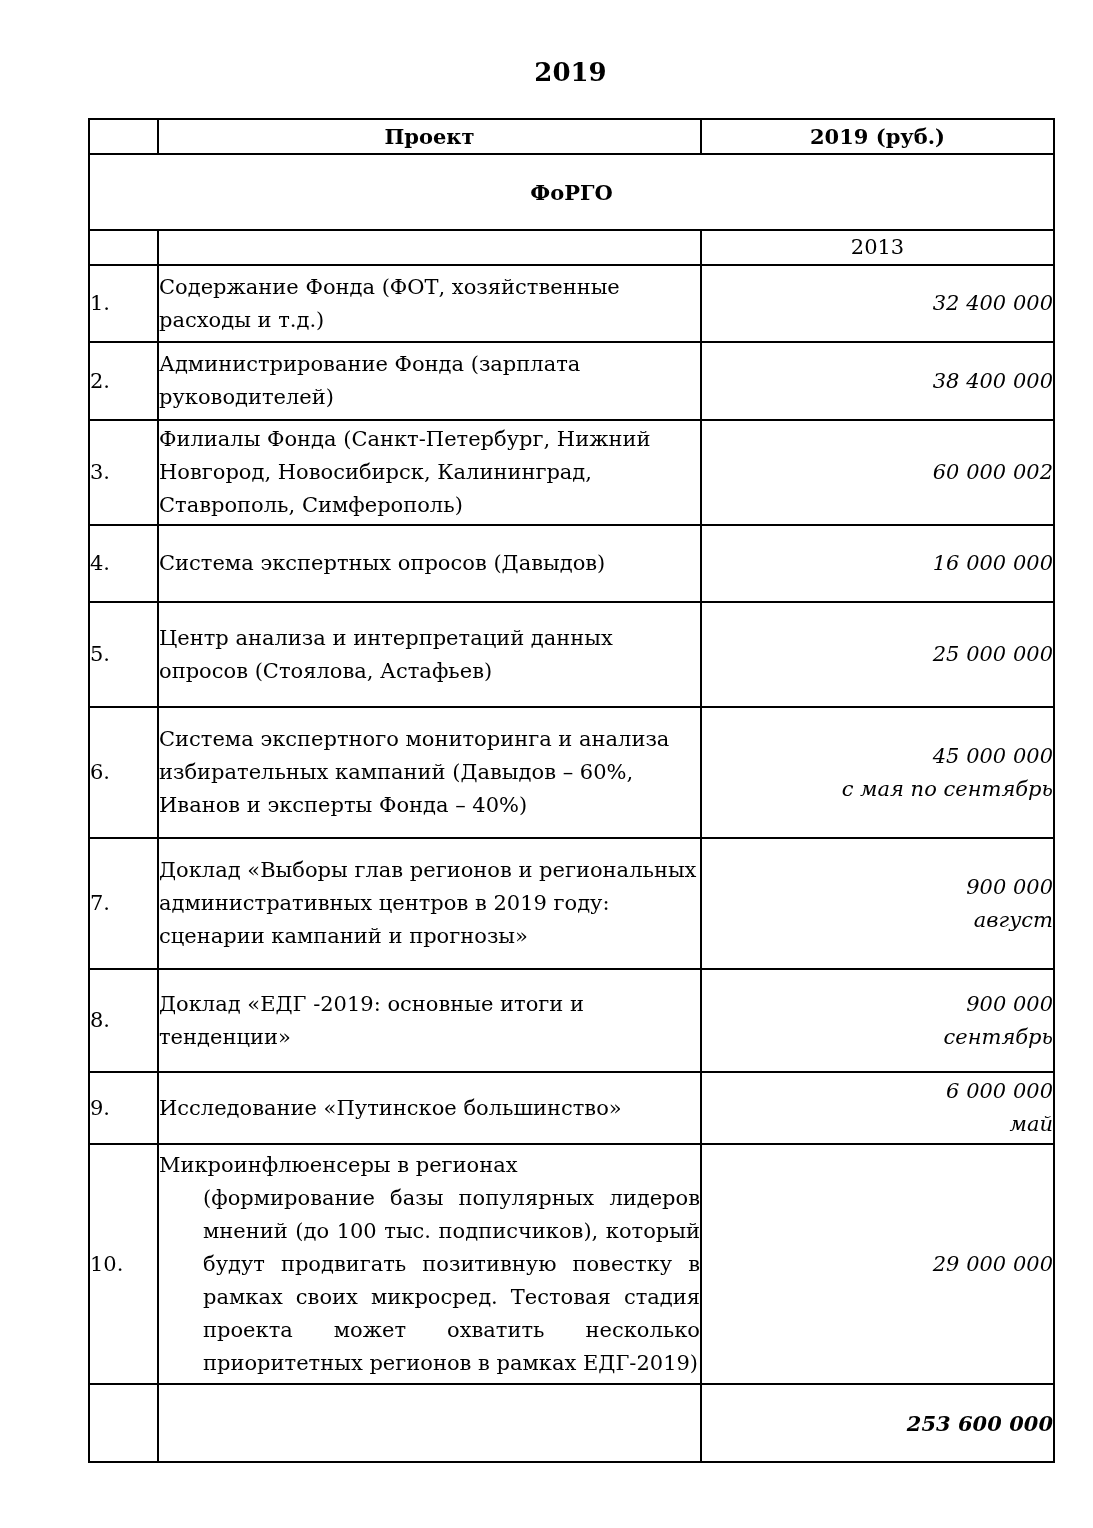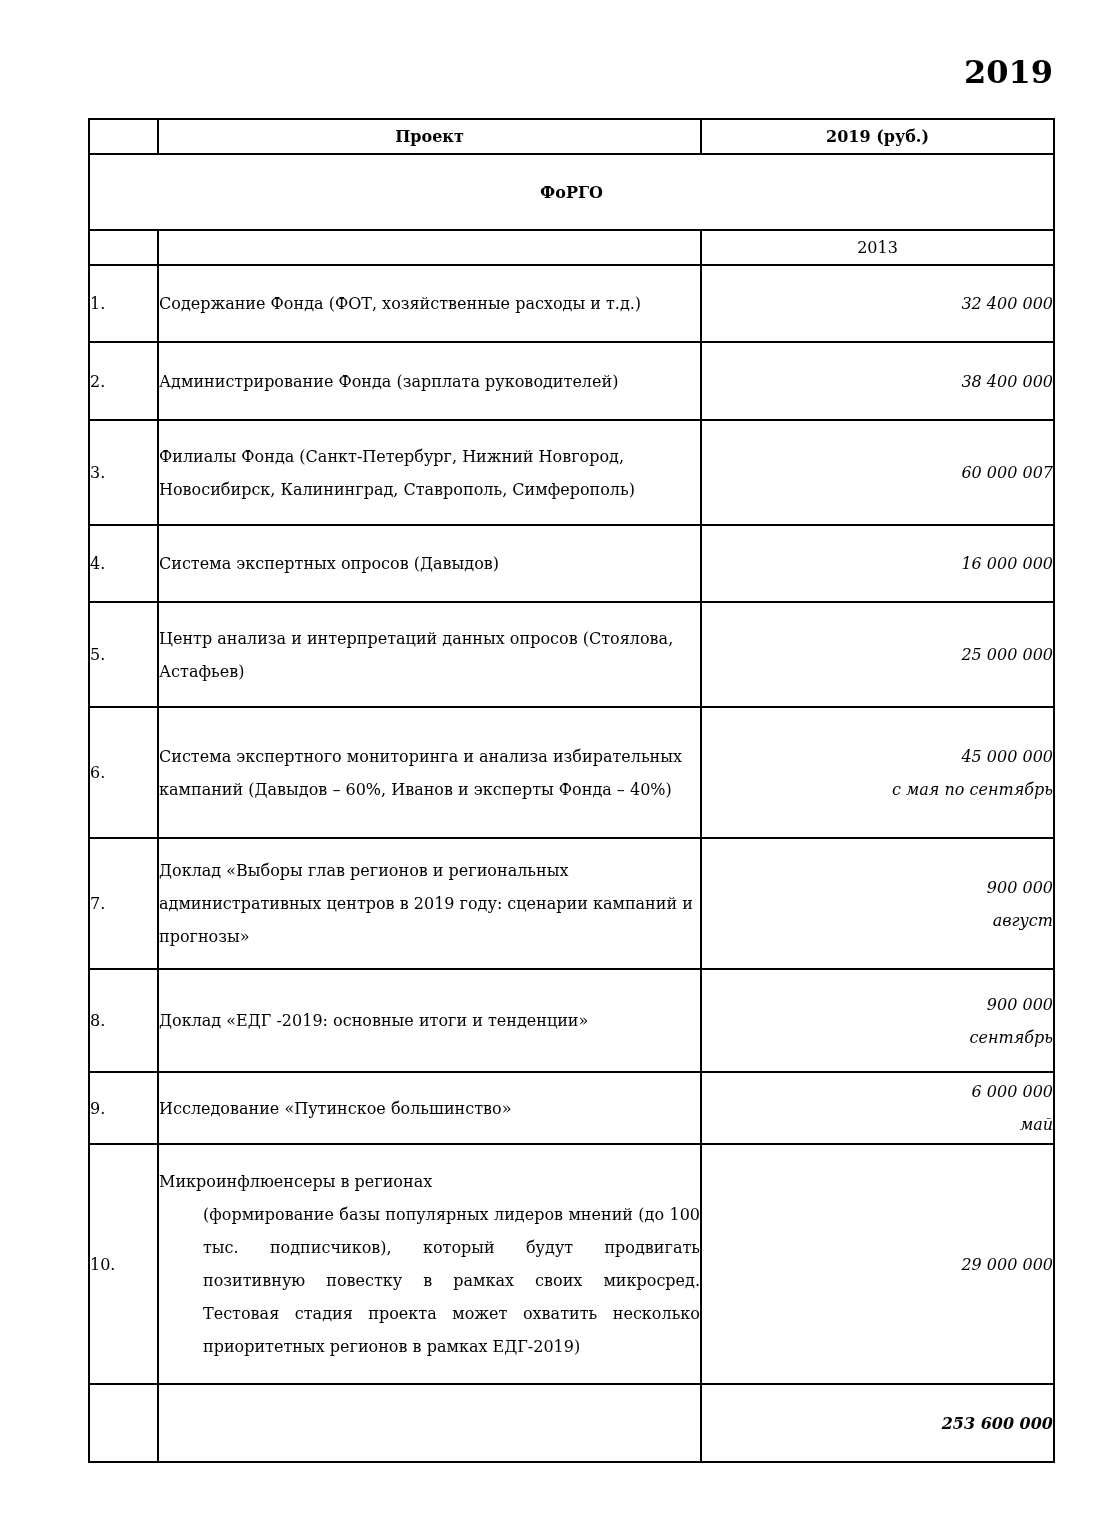--- a/index.html
+++ b/index.html
@@ -14,36 +14,36 @@
     width: 1093px;
     height: 1528px;
     background: #ffffff;
     overflow: hidden;
   }
   .doc-title {
     position: absolute;
     top: 56px;
     left: 88px;
     width: 965px;
-    text-align: right;
-    font-size: 32px;
+    text-align: center;
+    font-size: 26px;
     line-height: 32px;
     font-weight: bold;
   }
   table.budget-table {
     position: absolute;
     top: 118px;
     left: 88px;
     width: 967px;
     border-collapse: collapse;
     table-layout: fixed;
   }
   .budget-table td {
     border: 2px solid #000000;
-    font-size: 16px;
+    font-size: 21px;
     line-height: 33px;
     vertical-align: middle;
     overflow: hidden;
     padding: 0;
   }
   .col-num     { width: 69px;  }
   .col-project { width: 543px; }
   .col-value   { width: 353px; }
 
   .header-cell {
@@ -134,21 +134,21 @@
         <td class="project-cell">Администрирование Фонда (зарплата руководителей)</td>
         <td class="value-cell">
           <div class="value-main">38 400 000</div>
         </td>
       </tr>
 
       <tr style="height:105px">
         <td class="num-cell">3.</td>
         <td class="project-cell">Филиалы Фонда (Санкт-Петербург, Нижний Новгород, Новосибирск, Калининград, Ставрополь, Симферополь)</td>
         <td class="value-cell">
-          <div class="value-main">60 000 007</div>
+          <div class="value-main">60 000 002</div>
         </td>
       </tr>
 
       <tr style="height:77px">
         <td class="num-cell">4.</td>
         <td class="project-cell">Система экспертных опросов (Давыдов)</td>
         <td class="value-cell">
           <div class="value-main">16 000 000</div>
         </td>
       </tr>

